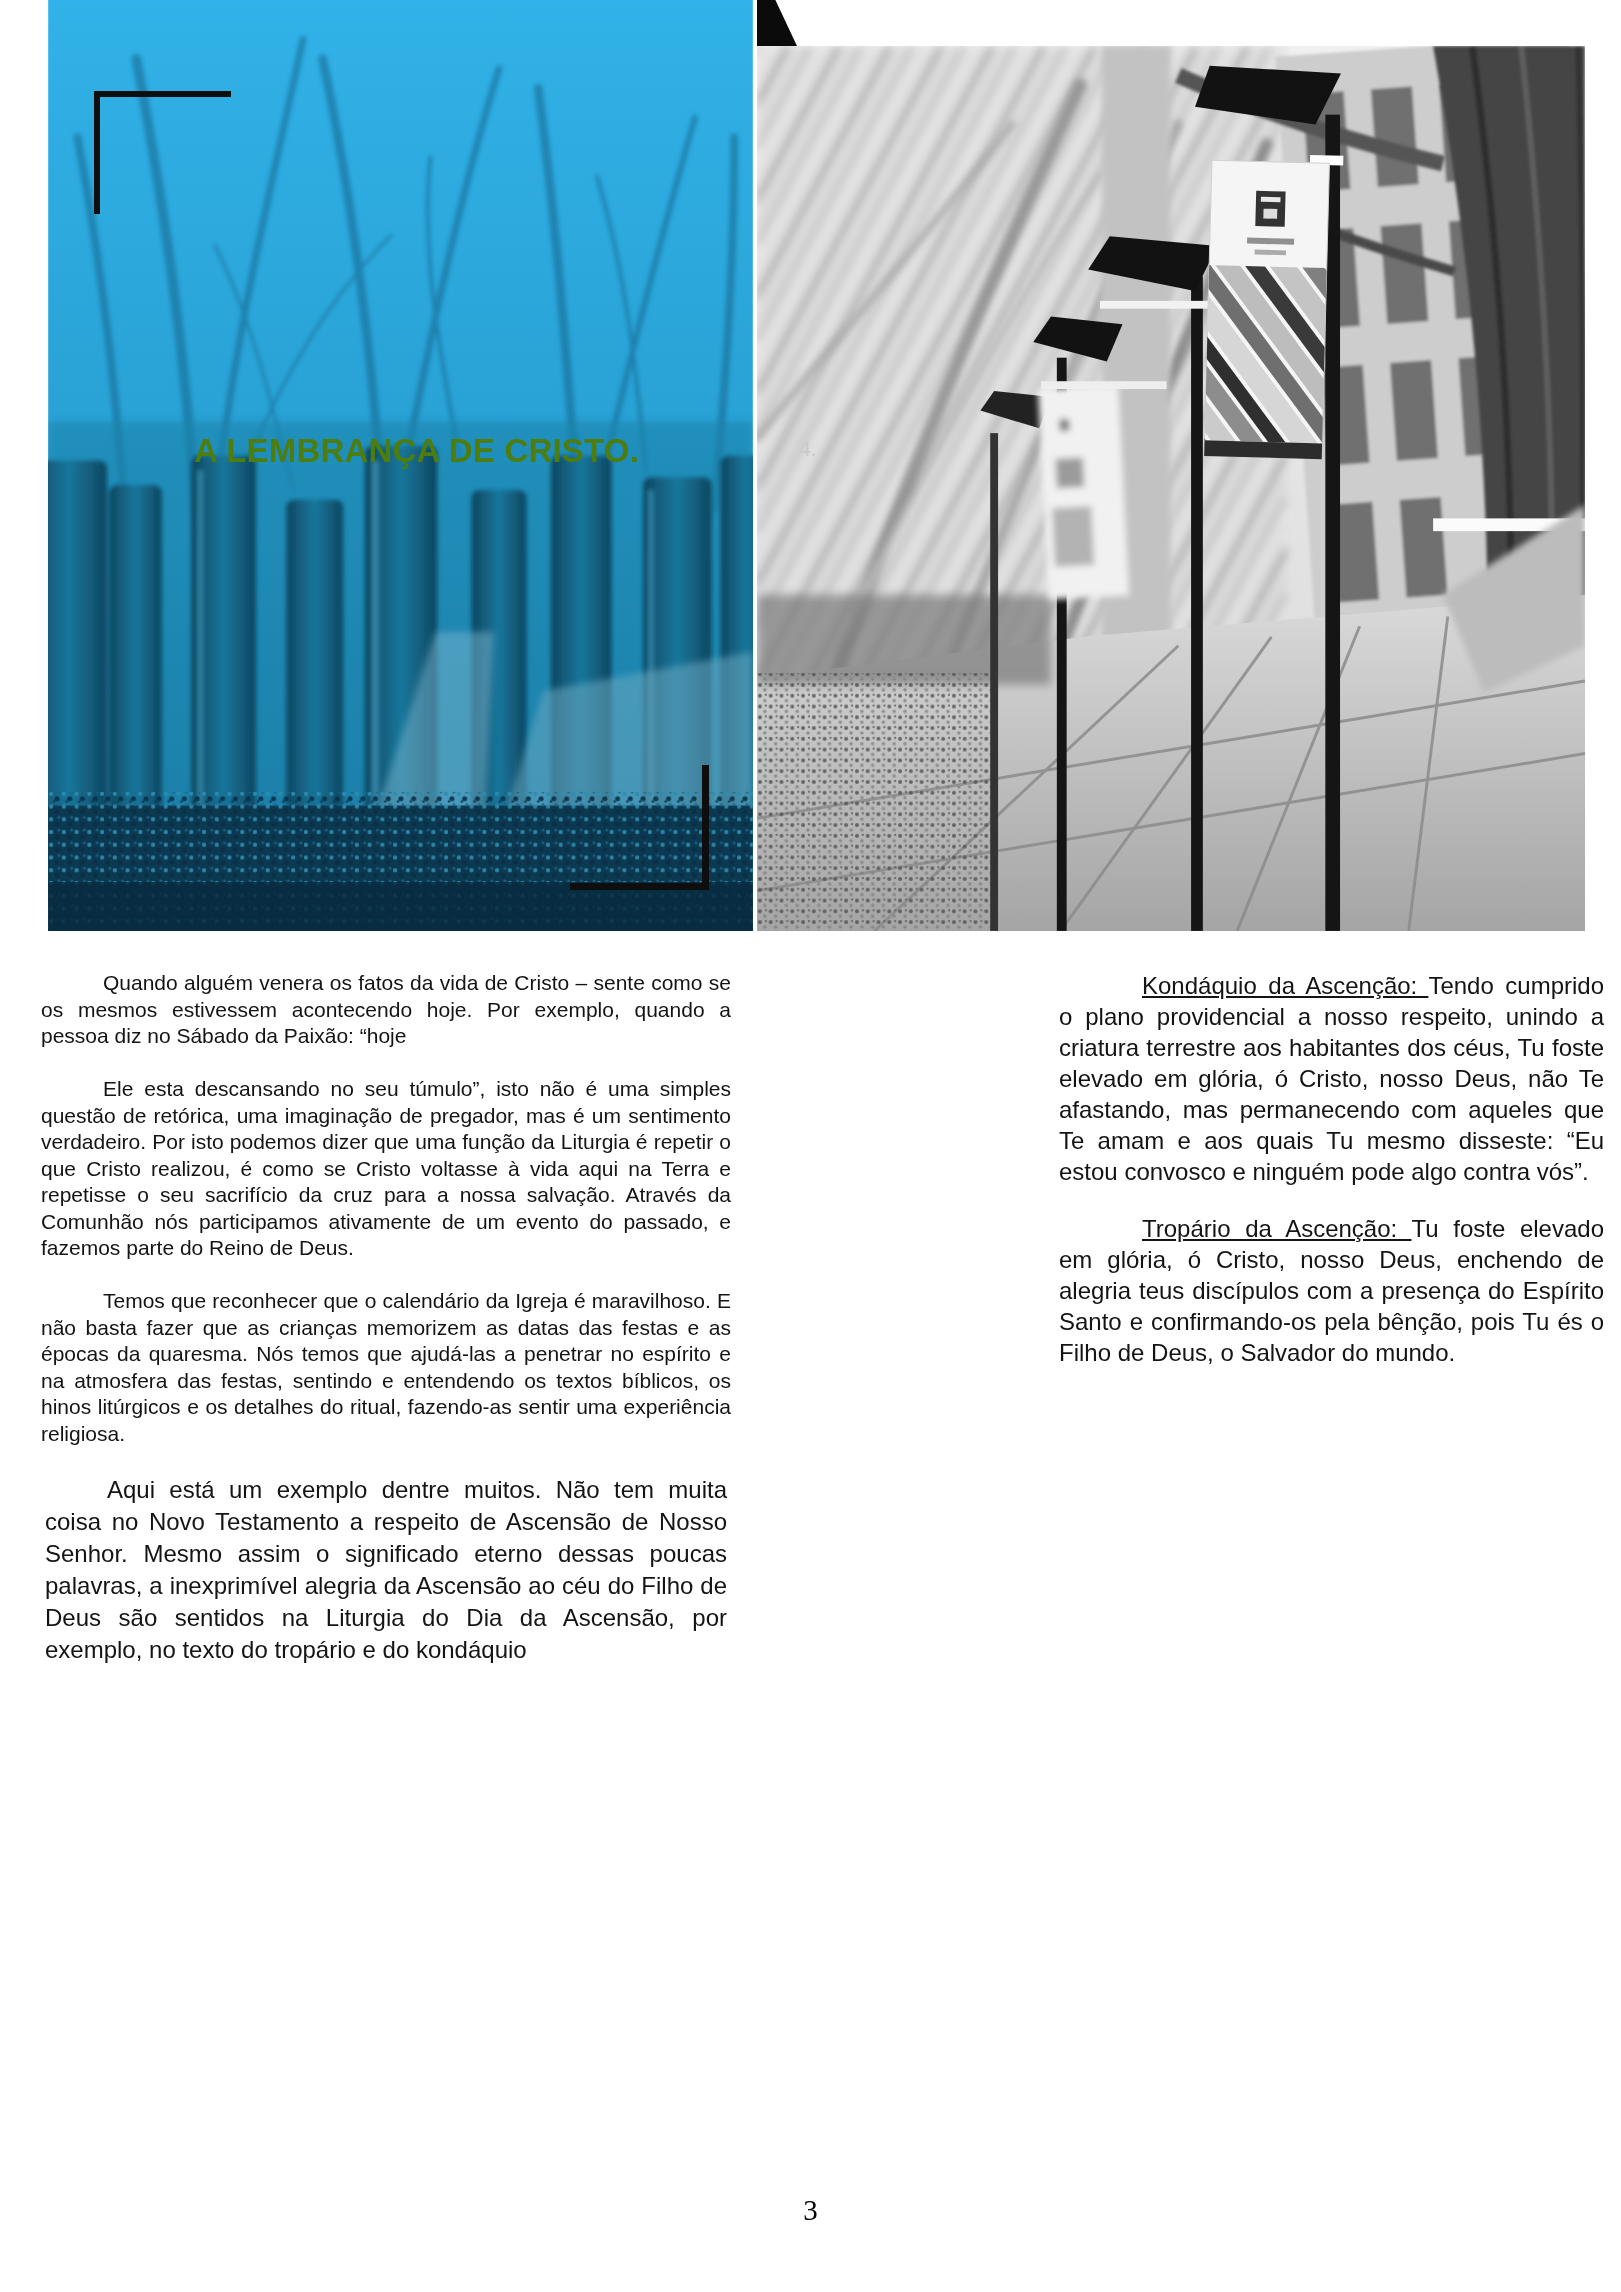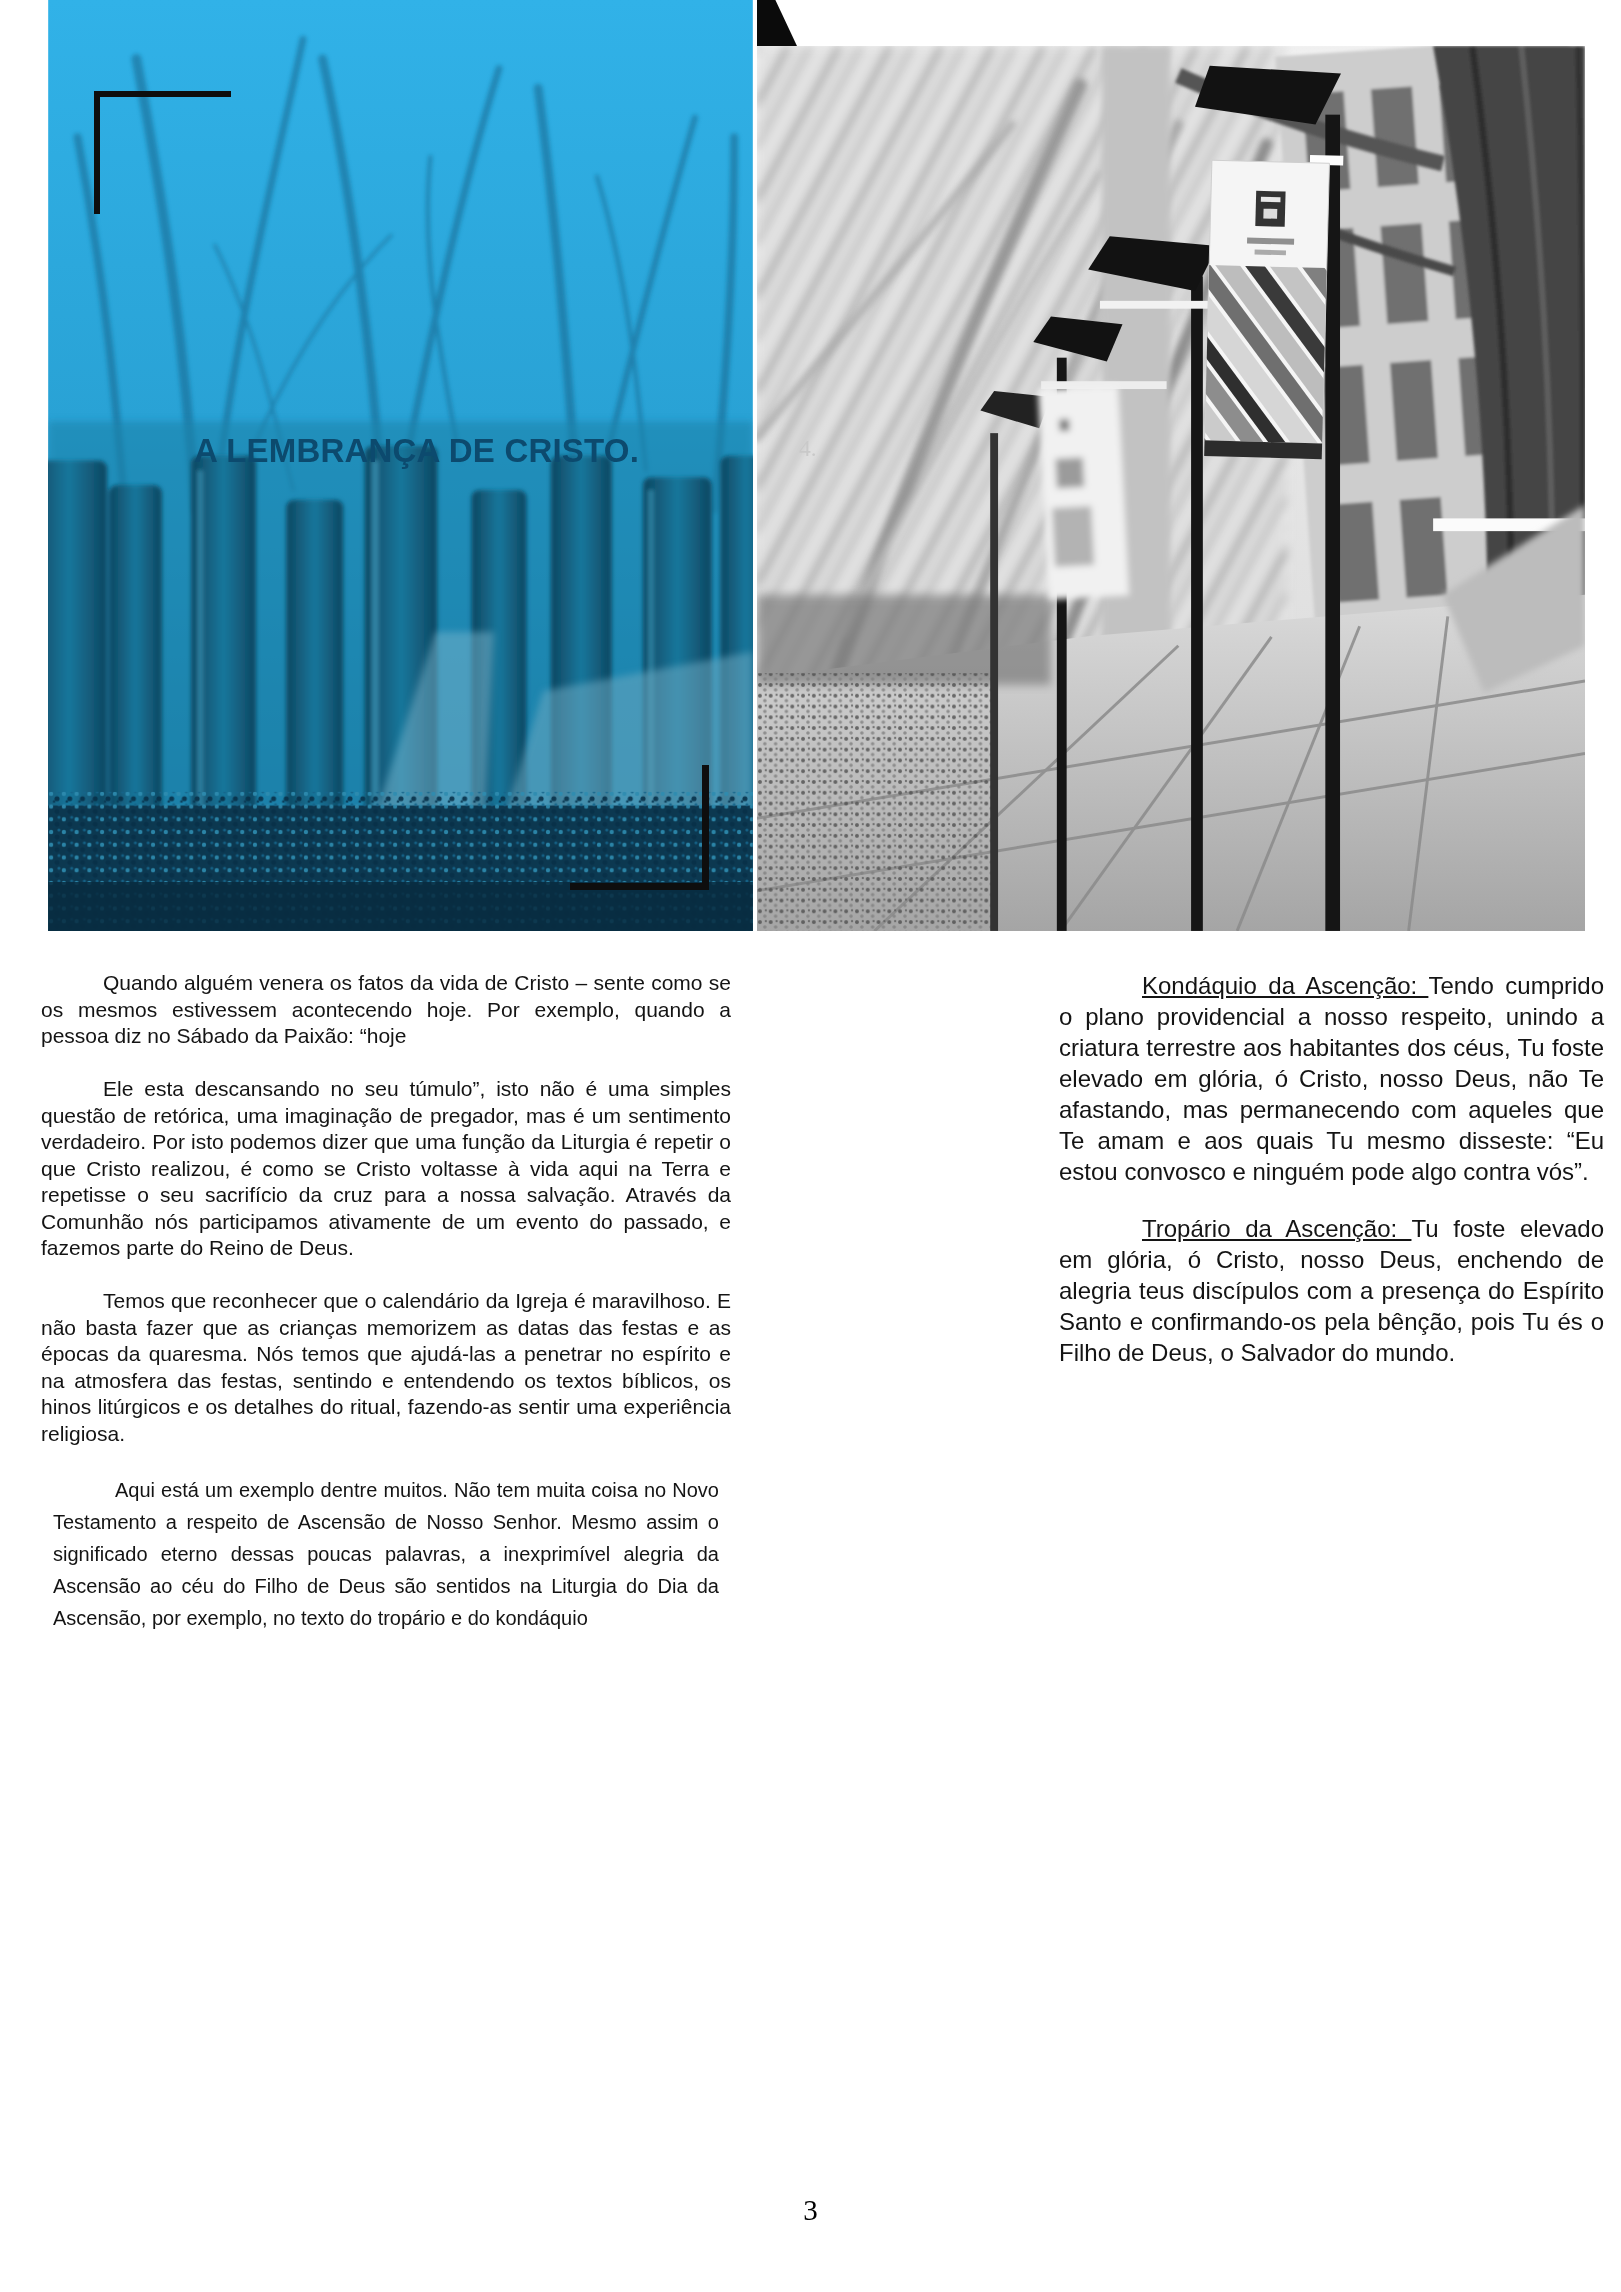--- a/index.html
+++ b/index.html
@@ -9,29 +9,29 @@
   
   .blue-panel{position:absolute;left:48px;top:0;width:705px;height:931px;overflow:hidden;}
   .bw-panel{position:absolute;left:757px;top:46px;width:828px;height:885px;overflow:hidden;}
   .cut-triangle{position:absolute;left:757px;top:0;width:40px;height:46px;background:#0b0b0b;
         clip-path:polygon(0% 0%,46% 0%,100% 100%,0% 100%);}
   .bracket-tl{position:absolute;left:94px;top:91px;width:131px;height:117px;
         border-top:6.9px solid #0e0e0e;border-left:6.9px solid #0e0e0e;}
   .bracket-br{position:absolute;left:570px;top:765px;width:132px;height:118px;
         border-right:7.8px solid #0e0e0e;border-bottom:7.8px solid #0e0e0e;}
   .hero-title{position:absolute;left:194px;top:432px;font-size:33px;font-weight:bold;
-        letter-spacing:0.2px;color:#0c4a6e;white-space:nowrap;}
+        letter-spacing:0.2px;color:#4d7c0f;white-space:nowrap;}
   .photo-num{position:absolute;left:799px;top:435px;font-family:"Liberation Serif",serif;
         font-size:23.5px;color:#c9c9c9;}
 
   
   .col{position:absolute;text-align:justify;}
   .col-left{left:41px;top:970px;width:690px;}
   .col-left p.small{font-size:21px;line-height:26.5px;text-indent:62px;margin:0 0 26.5px 0;}
-  .col-left p.large{font-size:20px;line-height:32px;text-indent:62px;margin:12px;}
+  .col-left p.large{font-size:24px;line-height:32px;text-indent:62px;margin:4px;}
   .col-right{left:1059px;top:970px;width:545px;font-size:24px;line-height:31px;}
   .col-right p{text-indent:83px;margin:0 0 25.5px 0;}
   .lead{text-decoration:underline;}
 
   .page-num{position:absolute;left:0;top:2194px;width:100%;text-align:center;
         font-family:"Liberation Serif",serif;font-size:29px;color:#000;}
   svg{display:block;}
 </style>
 </head>
 <body>

